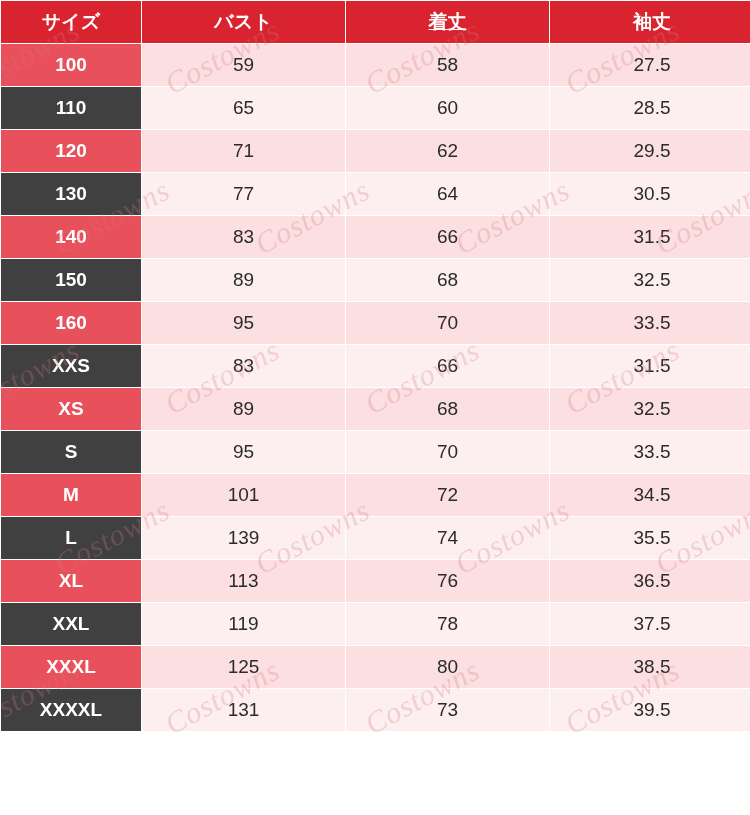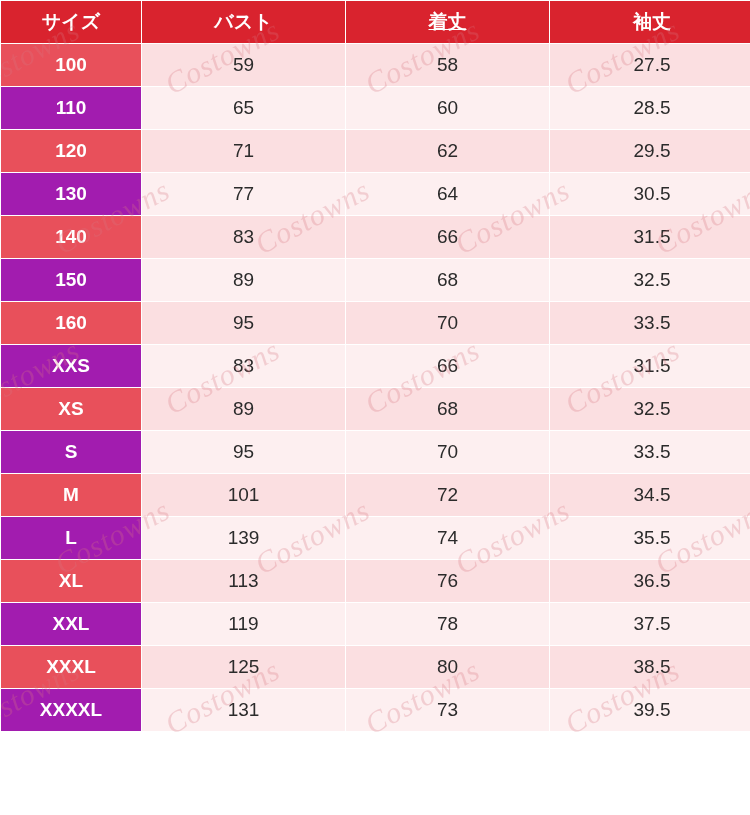--- a/index.html
+++ b/index.html
@@ -78,21 +78,21 @@
   tbody tr.odd td.val-cell {
     background: #fbdfe1;
     color: #2b2b2b;
     margin-left: 40px;
   }
   tbody tr.even td.val-cell {
     background: #fdeff0;
     color: #2b2b2b;
   }
   tbody tr.odd td.size-cell { background: #e8505b; }
-  tbody tr.even td.size-cell { background: #a21caf; }
+  tbody tr.even td.size-cell { background: #404040; }
 
   .note {
     position: relative;
     z-index: 3;
     margin: 0;
     padding: 18px 6px 0 6px;
     color: #d9232e;
     font-size: 17.5px;
     font-weight: bold;
     letter-spacing: -0.2px;

